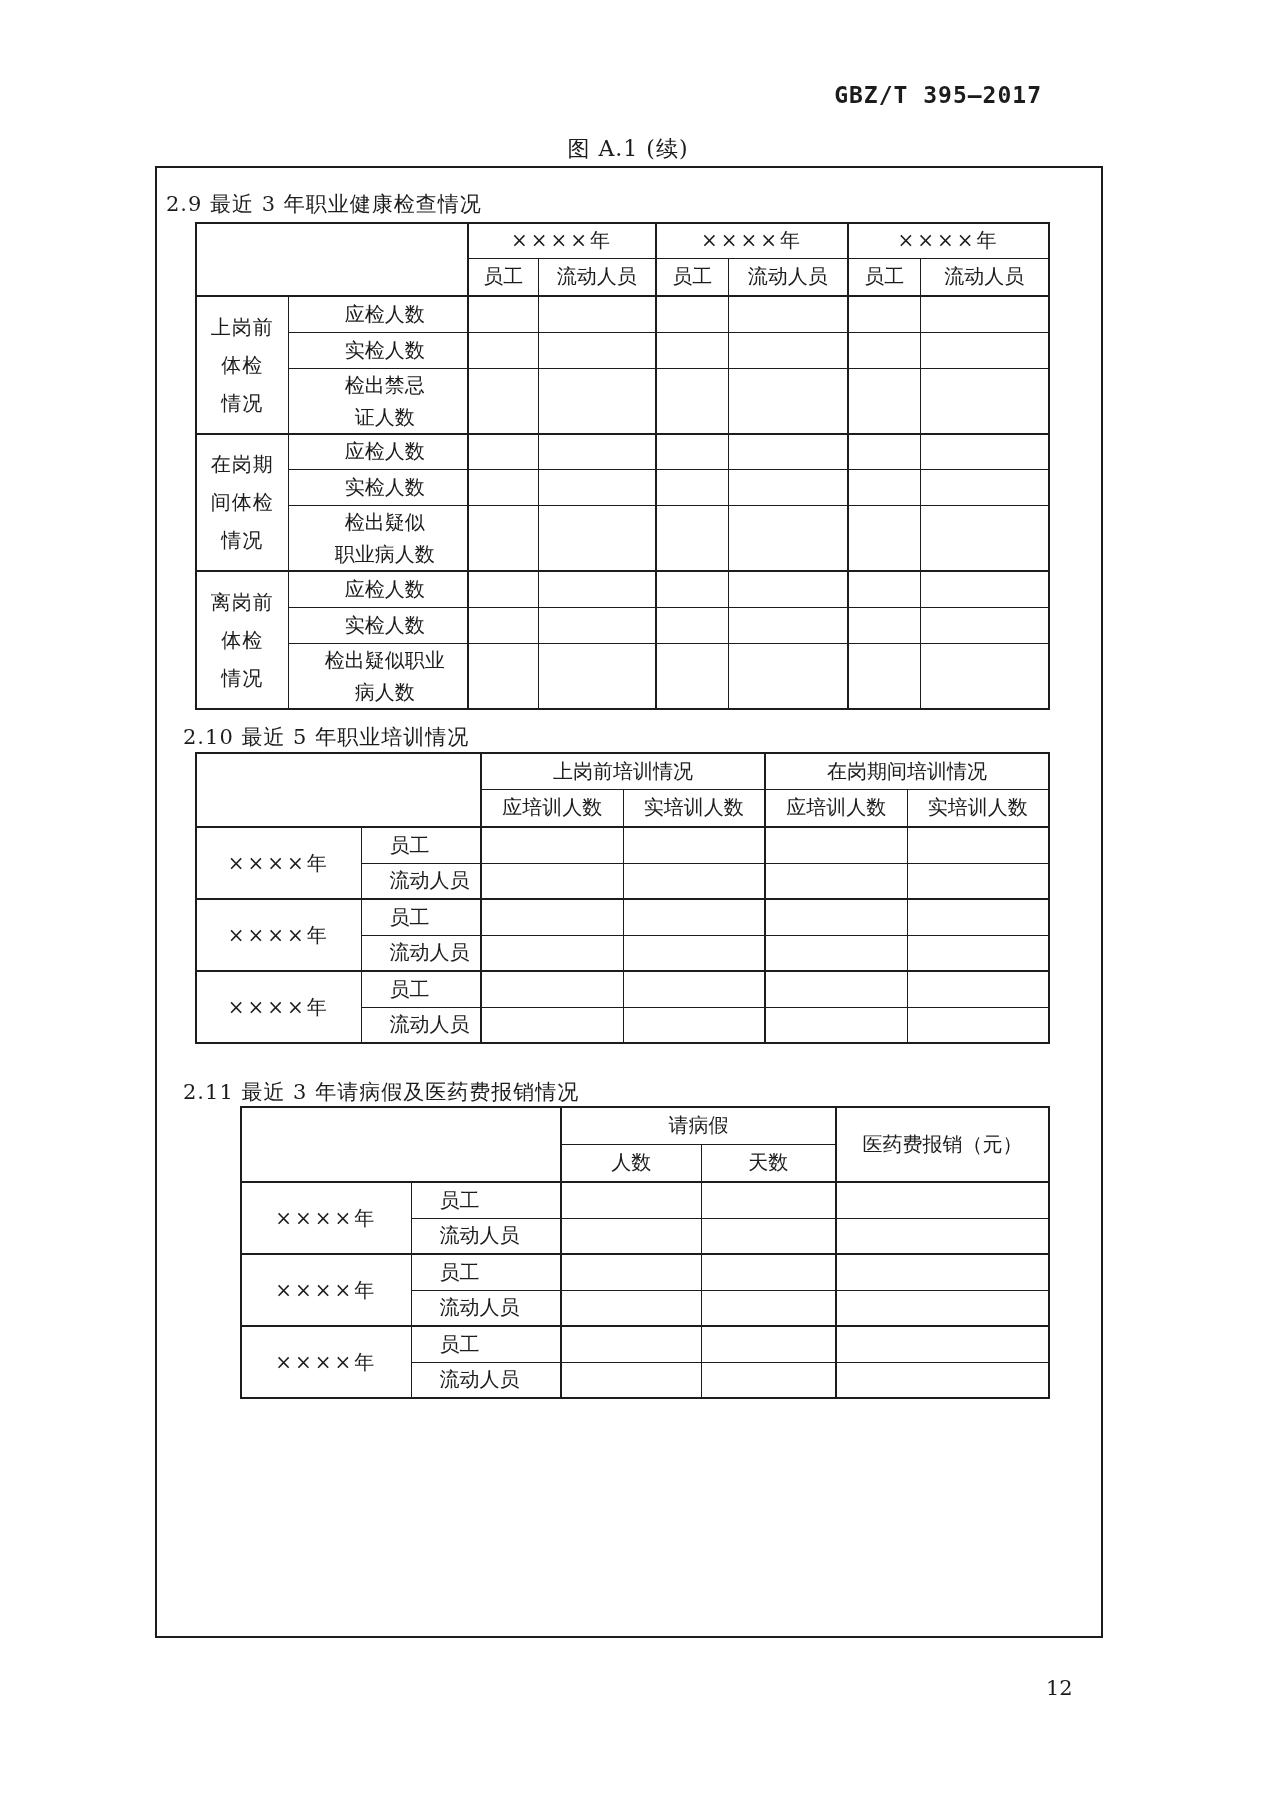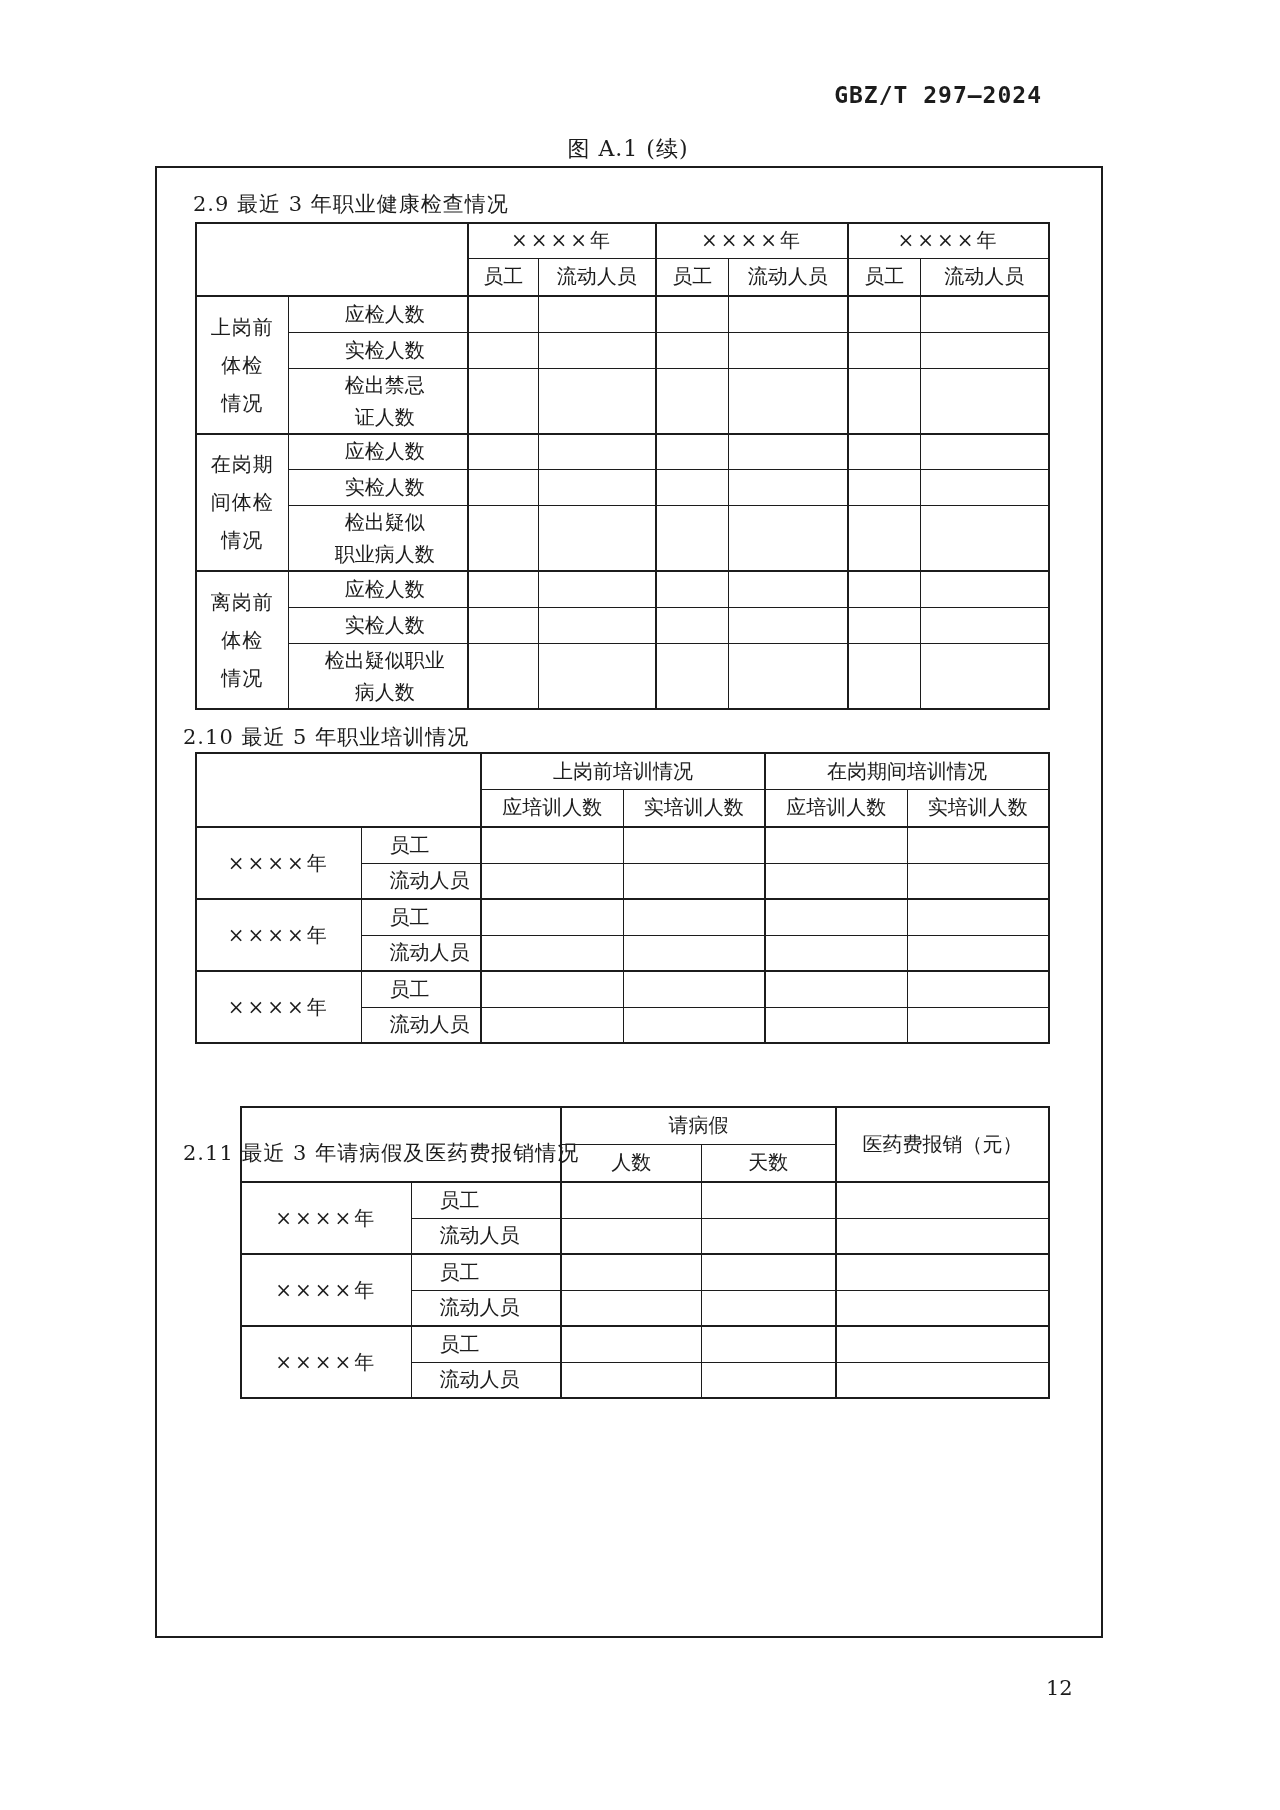--- a/index.html
+++ b/index.html
@@ -16,23 +16,23 @@
   }
   .fig-title {
     position:absolute; top:134px; left:155px; width:946px;
     text-align:center; font-size:22px; letter-spacing:1px;
   }
   .outer-box {
     position:absolute; left:155px; top:166px; width:948px; height:1472px;
     border:2px solid #1c1c1c;
   }
   .sec-heading { position:absolute; font-size:21px; letter-spacing:1px; white-space:nowrap; }
-  .h29  { left:193px; top:190px; }
+  .h29  { left:166px; top:190px; }
   .h210 { left:183px; top:723px; }
-  .h211 { left:183px; top:1139px; }
+  .h211 { left:183px; top:1078px; }
 
   table {
     position:absolute; border-collapse:collapse; table-layout:fixed;
     font-size:20px; color:#1c1c1c;
   }
   table { border:2px solid #1c1c1c; }
   td { border:1px solid #1c1c1c; text-align:center; vertical-align:middle; padding:0; overflow:hidden; }
   td.l { text-align:center; padding-left:14px; }
   td.ind { text-align:left; padding-left:28px; }
   .bl2 { border-left-width:2px; }
@@ -47,21 +47,21 @@
   .t29  { left:195px; top:222px; }
   .t210 { left:195px; top:752px; }
   .t211 { left:240px; top:1106px; }
   .page-num { position:absolute; left:1046px; top:1676px; font-size:21px; }
 </style>
 </head>
 <body>
 
 <div>
 
-  <div class="std-ref">GBZ/T 297—2024</div>
+  <div class="std-ref">GBZ/T 395—2017</div>
   <div class="fig-title">图 A.1 (续)</div>
   <div class="outer-box"></div>
 
   <div class="sec-heading h29">2.9 最近 3 年职业健康检查情况</div>
 
   <table class="t29">
     <colgroup>
       <col style="width:92px">
         <col style="width:180px">
       <col style="width:70px">

